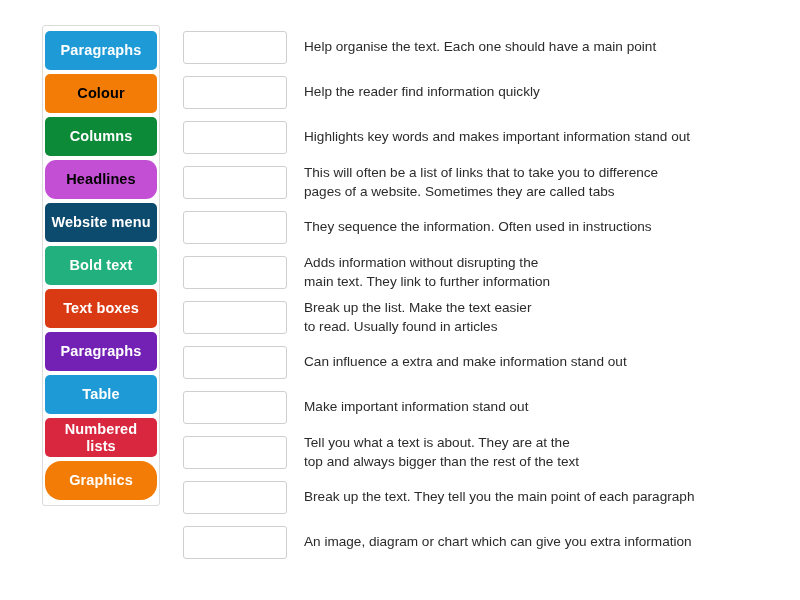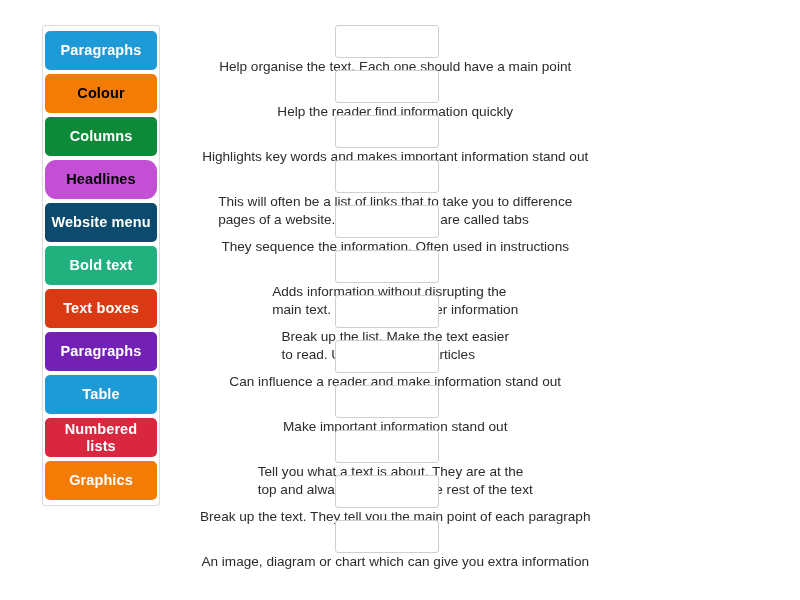--- a/index.html
+++ b/index.html
@@ -65,21 +65,21 @@
   
   .rows-panel {
     margin-left: 23px;
     margin-top: 25px;
     display: flex;
     flex-direction: column;
   }
 
   .row {
     display: flex;
-    flex-direction: column;
+    flex-direction: row;
     align-items: center;
     height: 45px;
   }
 
   .dropzone {
     width: 104px;
     height: 33px;
     border: 1px solid #cfcfcf;
     border-radius: 3px;
     background: #ffffff;
@@ -106,21 +106,21 @@
     <div class="tile" style="background: rgb(242, 124, 6); color: #000000;"><span>Colour</span></div>
     <div class="tile" style="background: rgb(13, 138, 56); color: rgb(255, 255, 255);"><span>Columns</span></div>
     <div class="tile" style="background: rgb(194, 79, 212); color: #000000; border-radius: 11px;"><span>Headlines</span></div>
     <div class="tile" style="background: #0c4a6e; color: rgb(255, 255, 255);"><span>Website menu</span></div>
     <div class="tile" style="background: rgb(33, 176, 126); color: rgb(255, 255, 255);"><span>Bold text</span></div>
     <div class="tile" style="background: rgb(218, 58, 19); color: rgb(255, 255, 255);"><span>Text boxes</span></div>
     <div class="tile" style="background: rgb(115, 33, 181); color: rgb(255, 255, 255);"><span>Paragraphs</span></div>
     <div class="tile" style="background: rgb(30, 154, 214); color: rgb(255, 255, 255);"><span>Table</span></div>
     <div class="tile" style="background: rgb(216, 39, 62); color: rgb(255, 255, 255);"><span>Numbered
 lists</span></div>
-    <div class="tile" style="background: rgb(242, 124, 6); color: rgb(255, 255, 255);"><span>Graphics</span></div>
+    <div class="tile" style="background: rgb(242, 124, 6); color: rgb(255, 255, 255); border-radius: 16px;"><span>Graphics</span></div>
   </div>
 
   <div class="rows-panel">
     <div class="row">
       <div class="dropzone"></div>
       <div class="definition">Help organise the text. Each one should have a main point</div>
     </div>
     <div class="row">
       <div class="dropzone"></div>
       <div class="definition">Help the reader find information  quickly</div>
@@ -143,21 +143,21 @@
       <div class="definition">Adds information  without  disrupting  the
 main text. They link to further information</div>
     </div>
     <div class="row">
       <div class="dropzone"></div>
       <div class="definition">Break up the list. Make the text easier
 to read. Usually found in articles</div>
     </div>
     <div class="row">
       <div class="dropzone"></div>
-      <div class="definition">Can influence  a reader and make information  stand out</div>
+      <div class="definition">Can influence  a extra and make information  stand out</div>
     </div>
     <div class="row">
       <div class="dropzone"></div>
       <div class="definition">Make important  information  stand out</div>
     </div>
     <div class="row">
       <div class="dropzone"></div>
       <div class="definition">Tell you what a text is about. They are at the
 top and always bigger than the rest of the text</div>
     </div>

